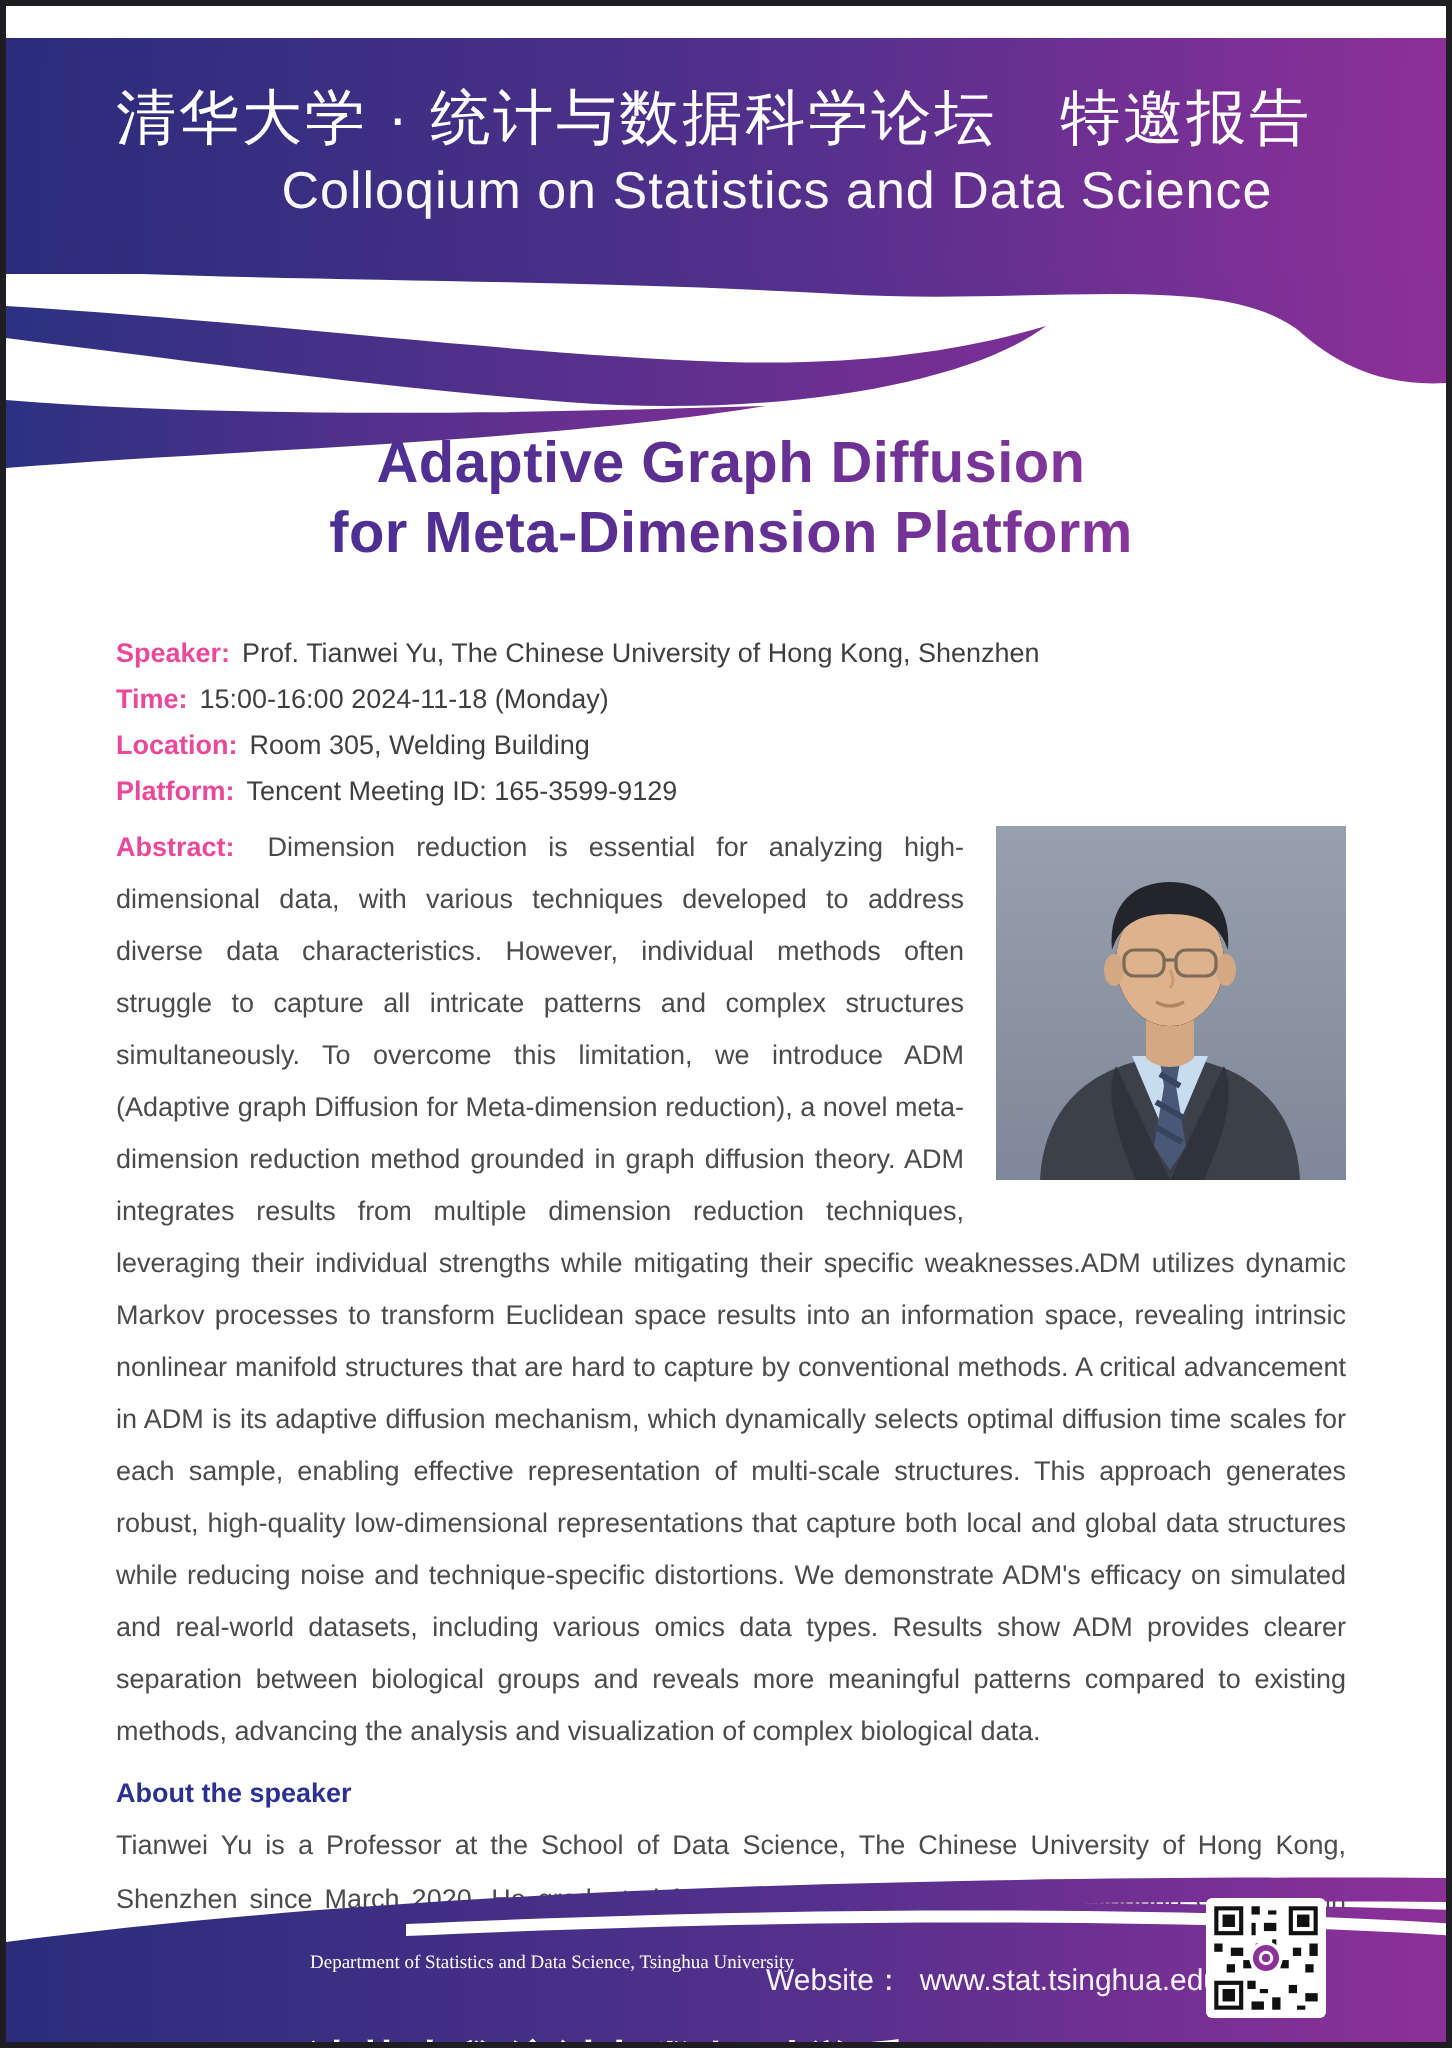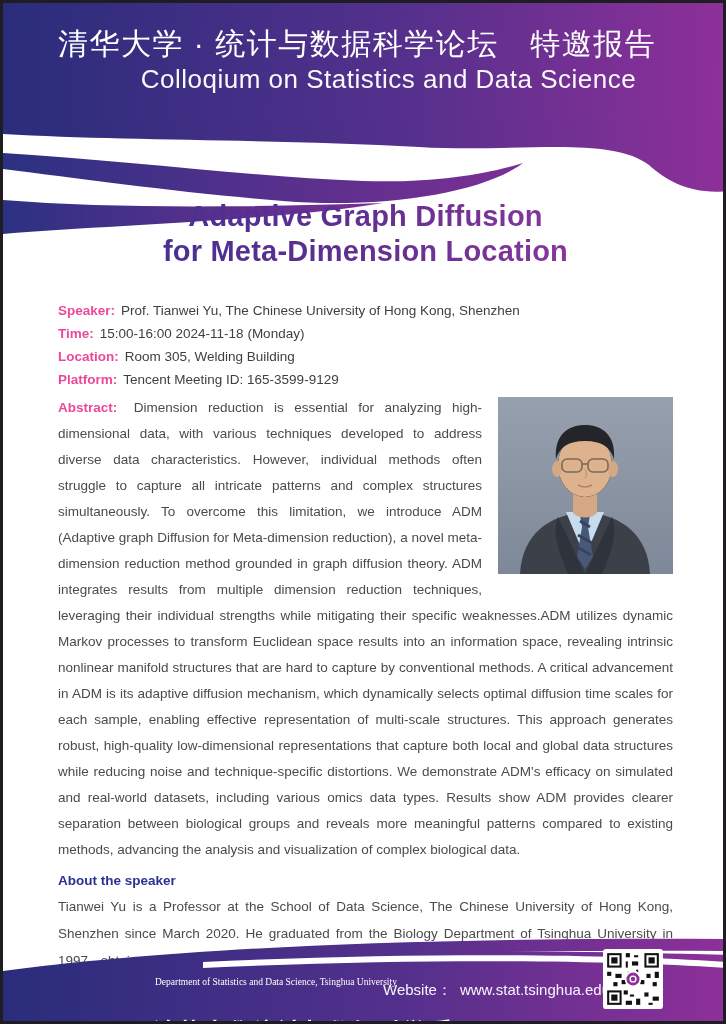--- a/index.html
+++ b/index.html
@@ -15,20 +15,21 @@
   }
 
   
   .header {
     position:relative;
     width:100%; height:118px;
     background:linear-gradient(92deg,#2a2d7b 0%,#54308c 55%,#8e3099 100%);
     padding:22px 4px 0 55px;
     color:#ffffff;
     z-index:2;
+    margin-top:16px;
   }
   .header-title-zh {
     font-size:30px; font-weight:400; letter-spacing:1.5px;
     line-height:1.25; white-space:nowrap;
   }
   .header-title-en {
     font-size:26px; font-weight:300; letter-spacing:0.5px;
     line-height:1.3; opacity:0.97;text-align:center;
   }
 
@@ -144,21 +145,21 @@
     </defs>
     <path d="M0,0 H726 V70 C688,74 664,60 646,44 C606,14 516,32 416,26 C276,18 118,20 0,13 Z" fill="url(#gradHero)"></path>
     <path d="M0,32 C130,40 250,56 360,60 C430,62 480,54 520,42 C480,72 380,88 280,80 C180,72 80,58 0,48 Z" fill="url(#gradBand)"></path>
     <path d="M0,79 C110,88 250,86 380,82 C270,100 110,104 0,113 Z" fill="url(#gradBand)"></path>
   </svg>
 
   <main class="main">
 
     <h1 class="talk-title">
       <span>Adaptive Graph Diffusion</span><br>
-      <span>for Meta-Dimension Location</span>
+      <span>for Meta-Dimension Platform</span>
     </h1>
 
     <section class="details">
       <div class="detail-row">
         <span class="detail-label">Speaker:</span><span>Prof. Tianwei Yu, The Chinese University of Hong Kong, Shenzhen</span>
       </div>
       <div class="detail-row">
         <span class="detail-label">Time:</span><span>15:00-16:00 2024-11-18 (Monday)</span>
       </div>
       <div class="detail-row">

